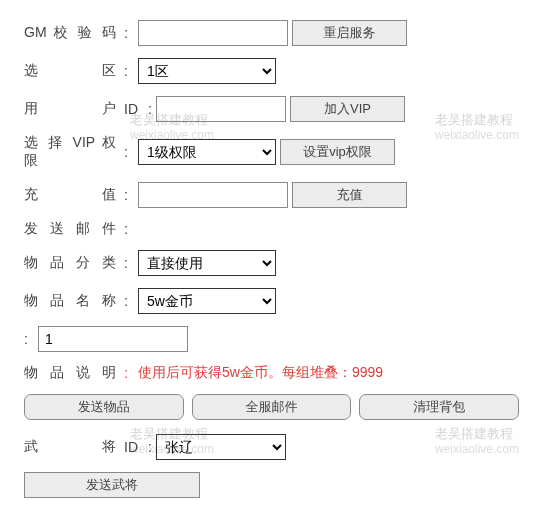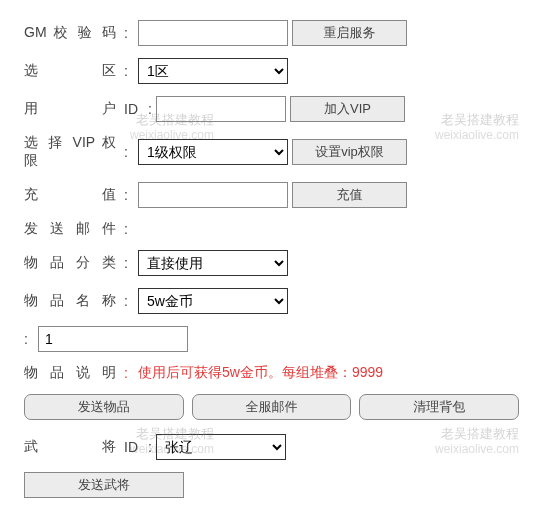--- a/index.html
+++ b/index.html
@@ -48,42 +48,42 @@
   button {
     height: 26px;
     border: 1px solid #888;
     background: #ececec;
     font-size: 13px;
     color: #444;
     cursor: pointer;
     padding: 0 8px;
   }
   .inp-150 { width: 150px; }
-  .sel-150 { width: 150px; }
+  .sel-150 { width: 138px; }
   .btn-140 { width: 115px; }
   .desc-text {
     color: #e23b3b;
     font-size: 14px;
   }
   .btn-row {
     display: flex;
     gap: 8px;
     margin: 10px 0 14px 0;
   }
   .btn-row button { flex: 1; border-radius: 7px; }
   .btn-single {
     margin-top: 10px;
   }
-  .btn-single button { width: 160px; }
+  .btn-single button { width: 176px; }
   .watermark {
     position: absolute;
     color: rgba(130,130,130,0.35);
     font-size: 13px;
     line-height: 1.2;
-    text-align: right;
+    text-align: left;
     pointer-events: none;
     user-select: none;
   }
   .watermark .wm-sub {
     font-size: 12px;
     color: rgba(130,130,130,0.28);
   }
   .wm1 { right: 24px; top: 112px; }
   .wm2 { left: 130px; top: 112px; }
   .wm3 { right: 24px; top: 426px; }

